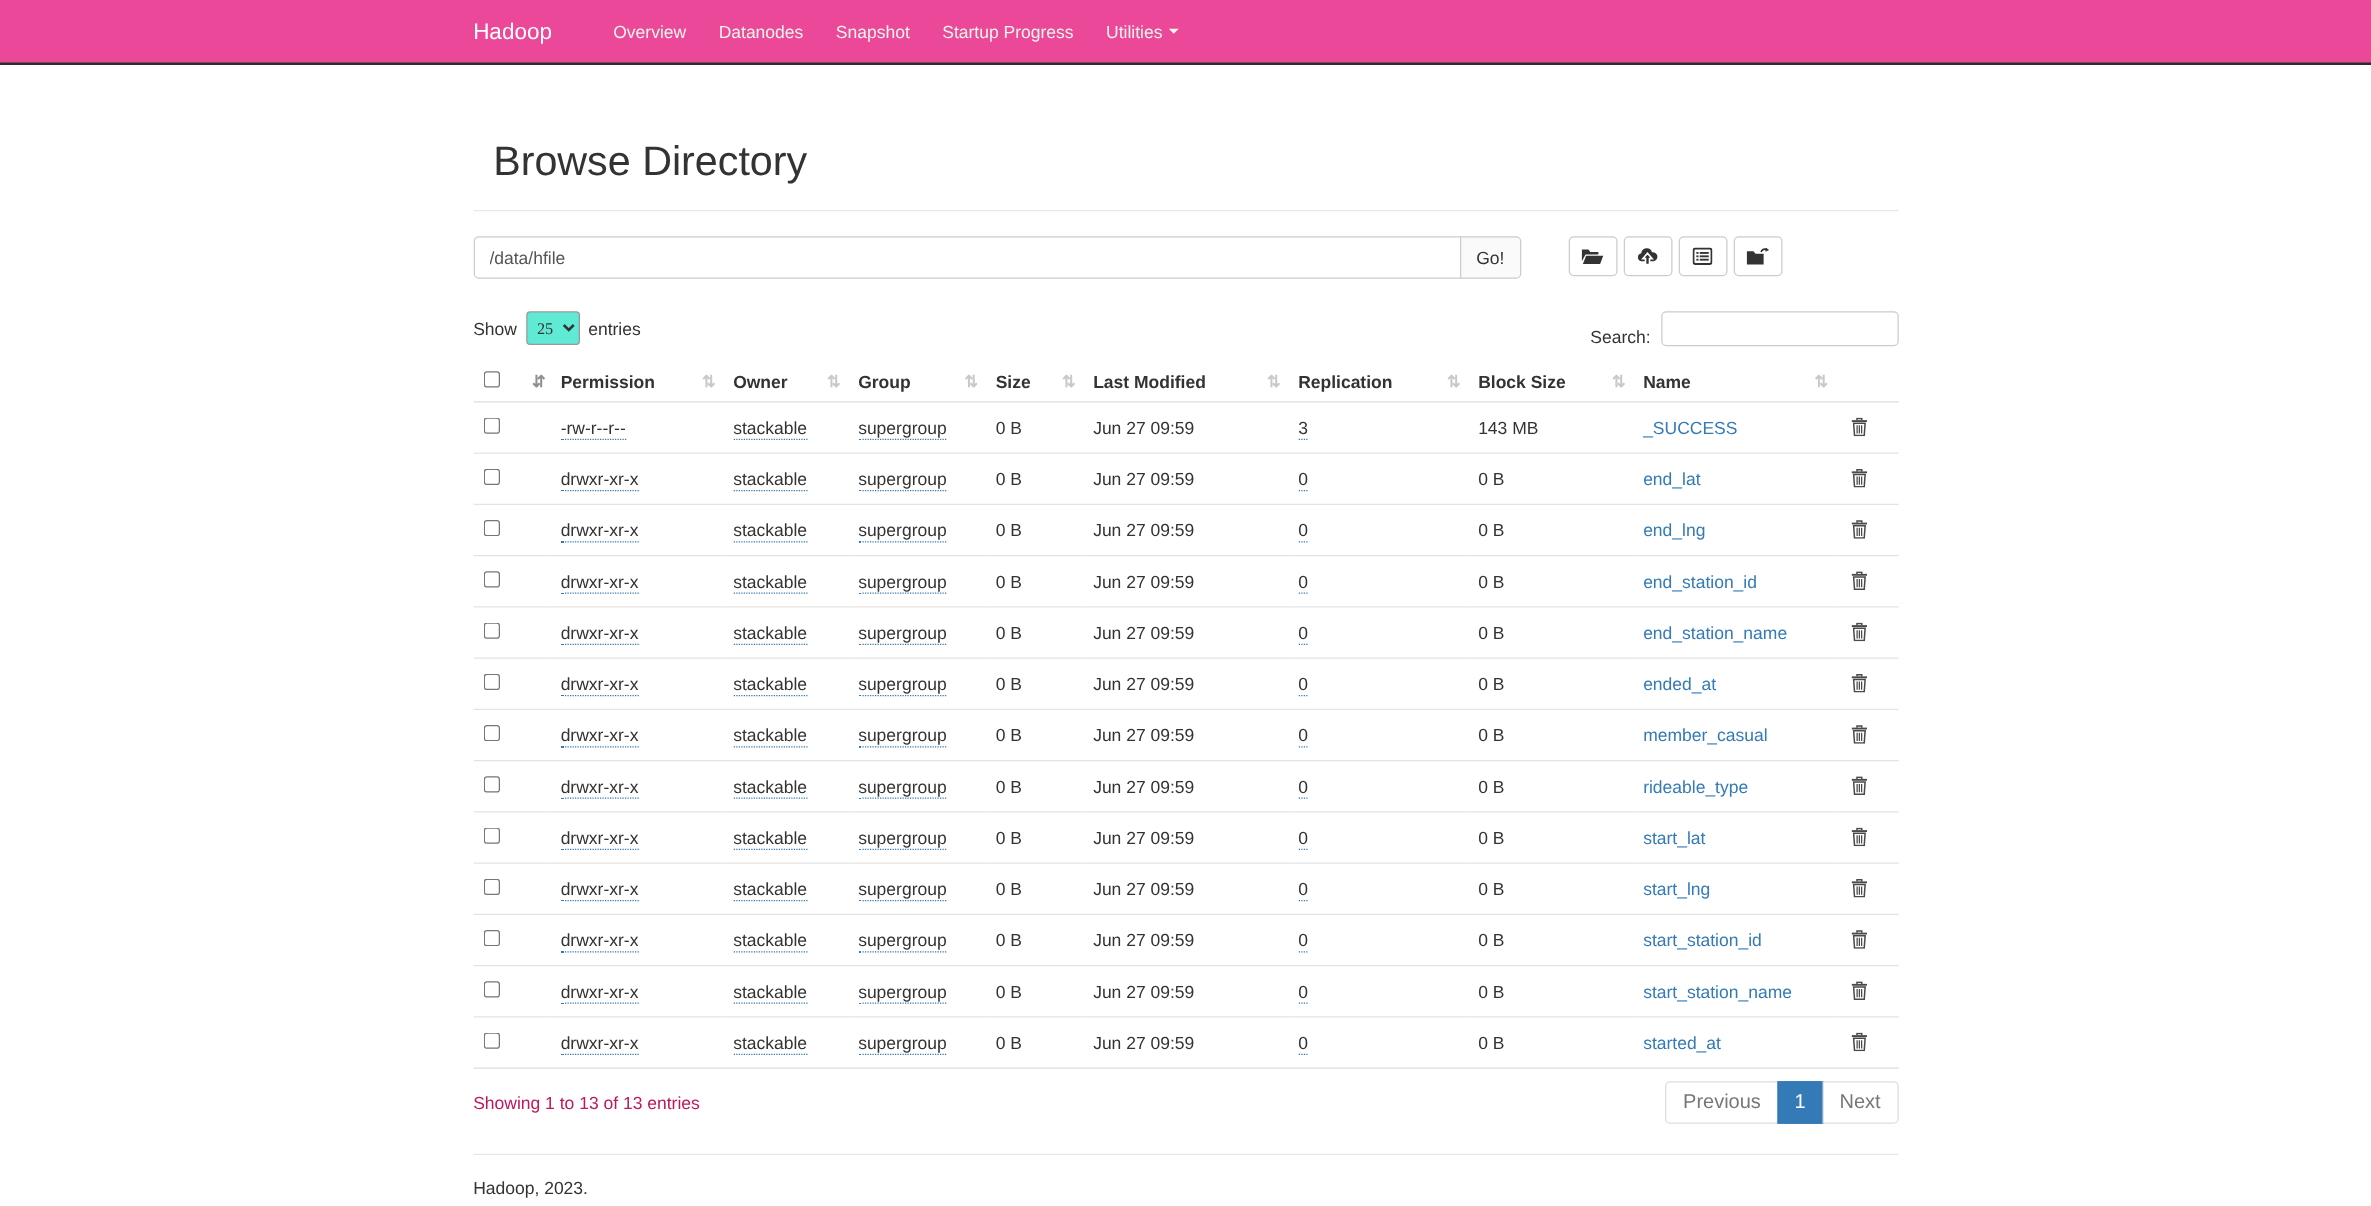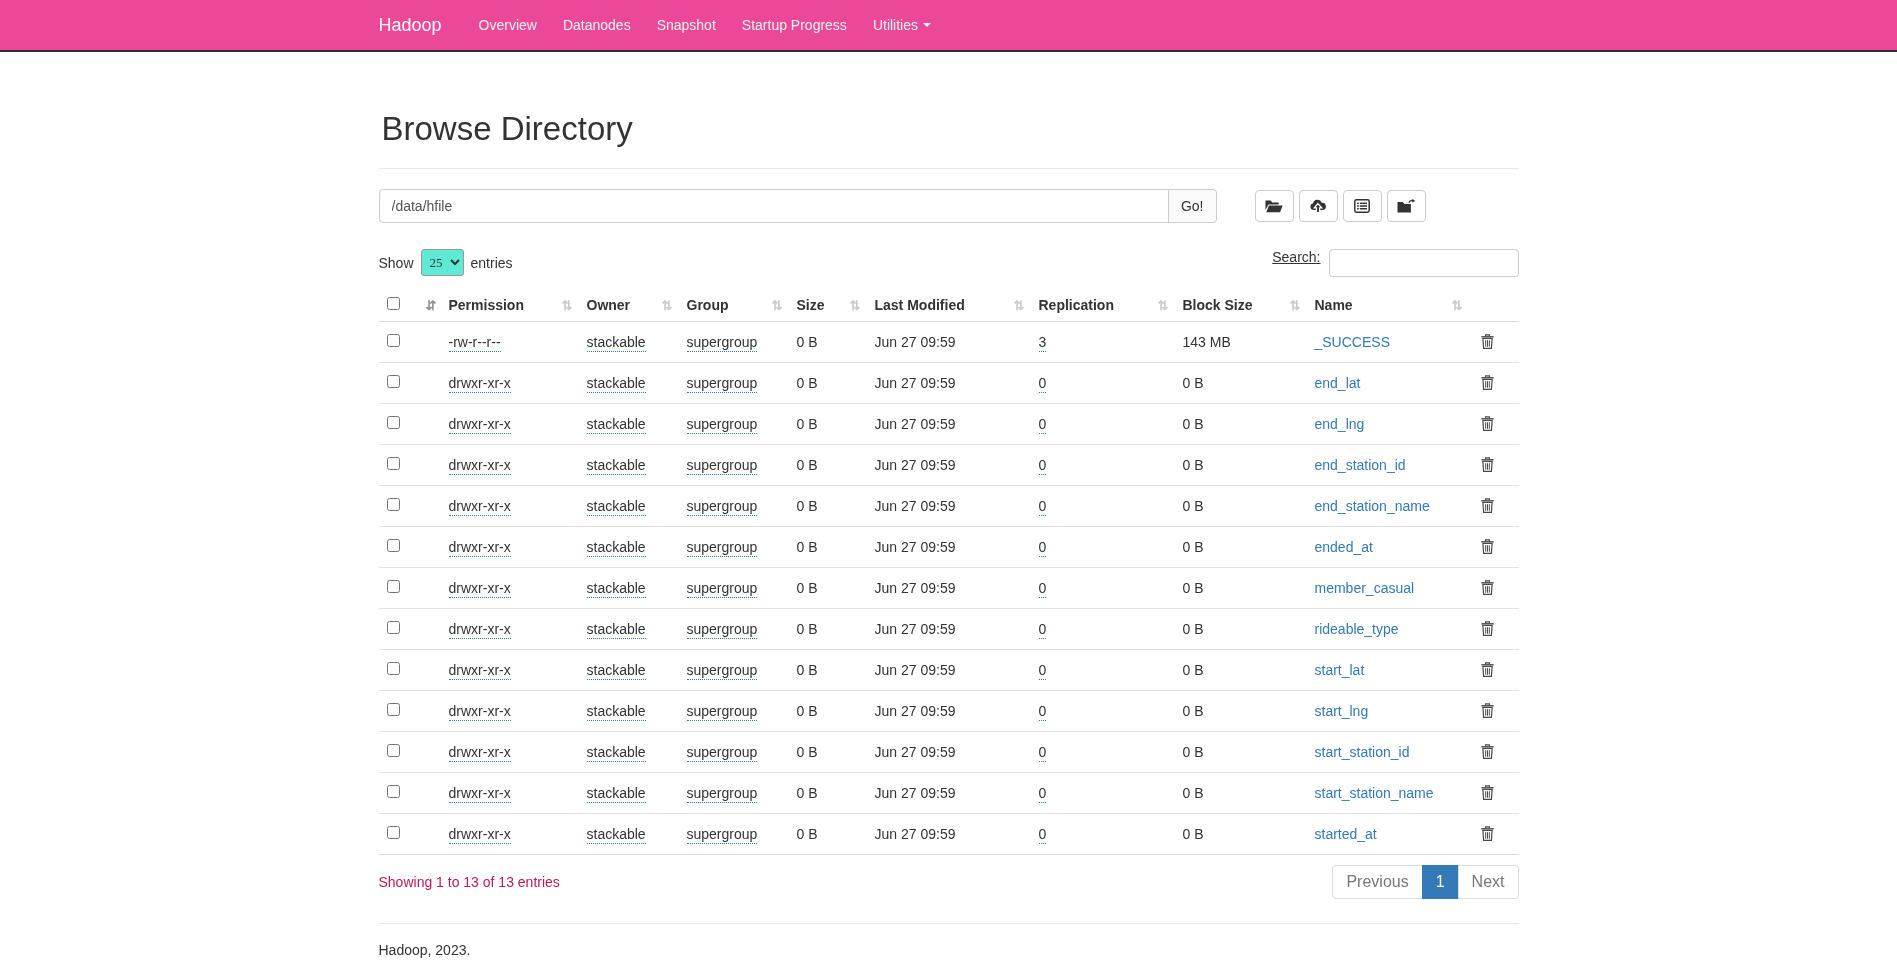--- a/index.html
+++ b/index.html
@@ -6,49 +6,49 @@
   html, body { margin: 0; padding: 0; }
   body {
     width: 1897px; min-height: 965px; background: #fff;
     font-family: "Liberation Sans", sans-serif; font-size: 14px; color: #333;
   }
 
   
   .navbar { height: 52px; background: #ec4899; border-bottom: 2px solid #2c2c2c; }
   .nav-container { width: 1170px; margin: 0 auto; padding: 0 15px; height: 100%; display: flex; align-items: center; }
   .brand { color: #ffffff; font-size: 18px; text-decoration: none; margin-right: 22px; cursor: pointer; }
-  .nav-menu { list-style: none; display: flex; align-items: center; margin: 2px; padding: 0; height: 100%; text-align: right; }
+  .nav-menu { list-style: none; display: flex; align-items: center; margin: 14px; padding: 0; height: 100%; text-align: right; }
   .nav-item { color: #eef5e9; padding: 0 13px; height: 100%; display: flex; align-items: center; cursor: pointer; white-space: nowrap; }
   .caret { display: inline-block; width: 0; height: 0; margin-left: 5px;
     border-top: 4px solid #eef5e9; border-left: 4px solid transparent; border-right: 4px solid transparent; }
 
   
   .container { width: 1170px; margin: 0 auto; padding: 58px 15px 0; }
-  h1 { font-size: 33px; font-weight: 500; margin: 0 3px 10px; color: #333; line-height: 1.15; }
+  h1 { font-size: 33px; font-weight: 500; margin: 0 16px 10px; color: #333; line-height: 1.15; }
   hr { border: none; border-top: 1px solid #e8e8e8; margin: 20px 0; }
 
   
-  .toolbar-row { display: flex; align-items: center; margin-top: 6px; }
+  .toolbar-row { display: flex; align-items: flex-start; margin-top: 6px; }
   .input-group { display: flex; width: 838px; }
   .path-input { flex: 1; height: 34px; padding: 6px 12px; font-size: 14px; color: #555;
     border: 1px solid #ccc; border-radius: 4px 0 0 4px; outline: none; font-family: "Liberation Sans", sans-serif; }
   .go-btn { height: 34px; padding: 6px 12px; margin-left: -1px; font-size: 14px; color: #333;
     background: #fafafa; border: 1px solid #ccc; border-radius: 0 4px 4px 0; cursor: pointer;
     font-family: "Liberation Sans", sans-serif; }
   .icon-buttons { display: flex; gap: 5px; margin-left: 38px; }
   .icon-btn { width: 39px; height: 32px; background: #fff; border: 1px solid #ccc; border-radius: 4px;
     display: flex; align-items: center; justify-content: center; cursor: pointer; padding: 0; }
   .icon-btn svg { display: block; }
 
   
   .controls-row { display: flex; justify-content: space-between; align-items: center; margin-top: 26px; margin-bottom: 12px; }
   .show-entries { display: flex; align-items: center; }
   .page-size { height: 27px; margin: 0 7px; padding: 2px 4px; font-size: 13px; color: #333;
     border: 1px solid #999; border-radius: 3px; background: #5eead4; font-family: Liberation Serif, serif; }
-  .search-box { display: flex; align-items: flex-start; text-decoration: underline; }
+  .search-box { display: flex; align-items: flex-end; }
   .search-input { width: 190px; height: 28px; margin-left: 8px; padding: 4px 8px; font-size: 14px;
     border: 1px solid #ccc; border-radius: 4px; outline: none; font-family: "Liberation Sans", sans-serif; }
 
   
   table { width: 100%; border-collapse: collapse; table-layout: fixed; }
   th, td { text-align: left; padding: 10px 8px; font-size: 14px; vertical-align: middle; overflow: hidden; }
   thead th { font-weight: bold; border-bottom: 1px solid #ddd; position: relative; padding: 8px 22px 8px 8px; cursor: pointer; }
   tbody td { border-top: 1px solid #e3e3e3; }
   tbody tr:first-child td { border-top: none; }
   tbody tr:last-child td { border-bottom: 1px solid #ddd; }

